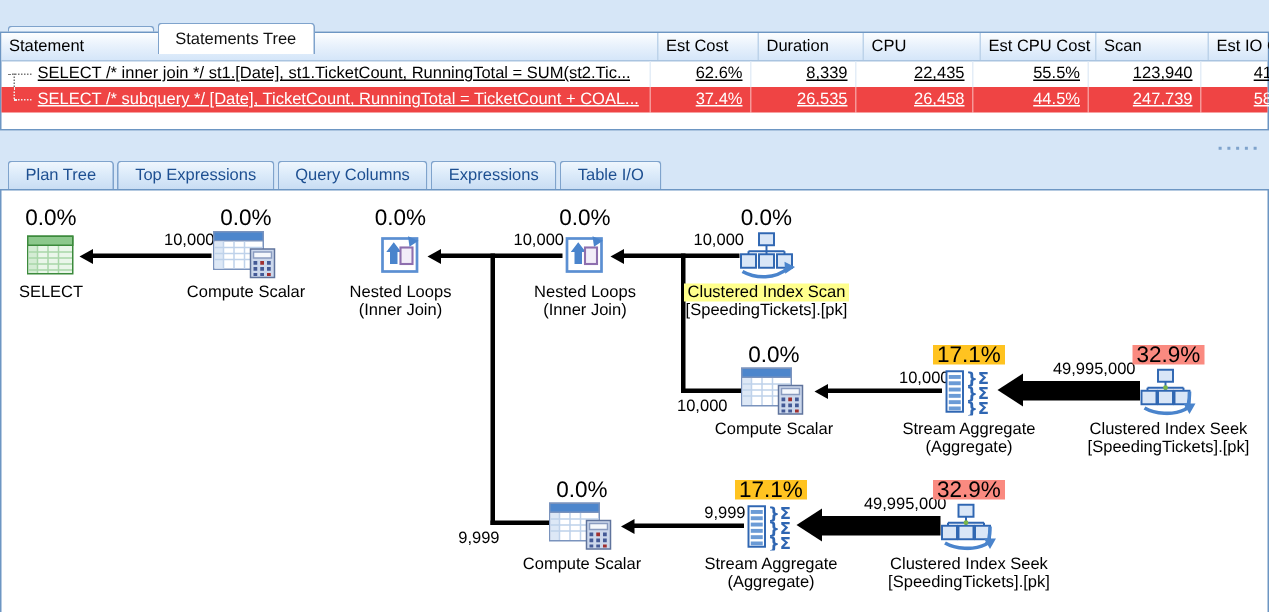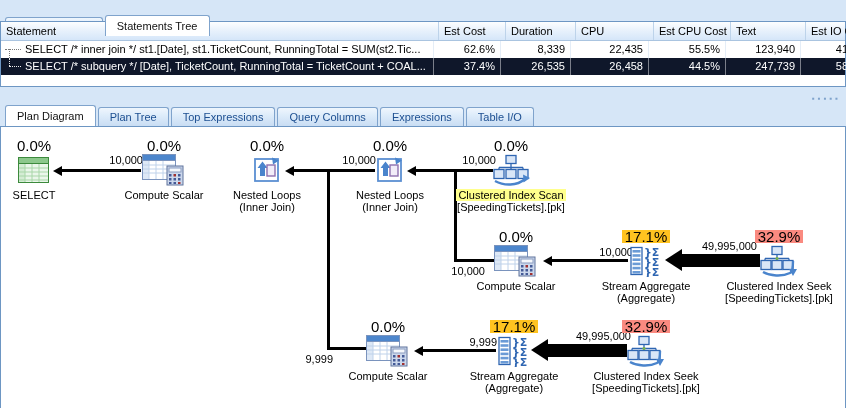--- a/index.html
+++ b/index.html
@@ -25,25 +25,25 @@
     position:absolute;left:0;top:21px;width:844px;height:64px;
     background:#fff;border:1px solid #6d96c3;z-index:2;
   }
   .grid-header{display:flex;height:18px;
     background:linear-gradient(#fdfeff,#e9f2fc 45%,#d5e6f9);
     border-bottom:1px solid #aac4e0;}
   .grid-header .cell{
     line-height:18px;padding-left:5px;border-right:1px solid #bdd3ea;
     overflow:hidden;white-space:nowrap;flex:none;
   }
-  .grid-row{display:flex;height:17px;align-items:center;}
+  .grid-row{display:flex;height:17px;align-items:center;text-decoration:underline;}
   .grid-row .cell{flex:none;height:17px;line-height:17px;white-space:nowrap;overflow:hidden;
     border-right:1px solid #e4edf7;}
   .grid-row .num{text-align:right;padding-right:5px;}
-  .grid-row.sel{background:#0f172a;color:#fff;}
+  .grid-row.sel{background:#ef4444;color:#fff;}
   .grid-row.sel .cell{border-right-color:rgba(255,255,255,.45);}
   .c-stmt{width:432px;} .c-est{width:61px;} .c-dur{width:64px;} .c-cpu{width:72px;}
   .c-ecc{width:71px;} .c-rds{width:69px;} .c-eio{width:66px;}
   .tree-glyph{display:inline-block;width:20px;height:17px;position:relative;vertical-align:top;flex:none;margin-left:4px;}
   .tg-h{position:absolute;top:8px;border-top:1px dotted #777;}
   .tg-v{position:absolute;left:4px;border-left:1px dotted #777;}
   .stmt-text{overflow:hidden;white-space:nowrap;}
   
   .split-dots{position:absolute;top:94px;left:812px;color:#7fa3cc;font-size:8px;letter-spacing:3px;}
   
@@ -69,21 +69,21 @@
   <div class="tab active">Statements Tree</div>
 </div>
 
 <div class="stmt-panel">
   <div class="grid-header">
     <div class="cell c-stmt">Statement</div>
     <div class="cell c-est">Est Cost</div>
     <div class="cell c-dur">Duration</div>
     <div class="cell c-cpu">CPU</div>
     <div class="cell c-ecc">Est CPU Cost</div>
-    <div class="cell c-rds">Text</div>
+    <div class="cell c-rds">Scan</div>
     <div class="cell c-eio">Est IO Cost</div>
 
   </div>
 
   <div class="grid-row">
     <div class="cell c-stmt" style="display:flex;">
       <span class="tree-glyph">
         <span class="tg-h" style="left:0;width:16px;"></span>
         <span class="tg-v" style="top:8px;height:9px;"></span>
       </span>
@@ -112,21 +112,20 @@
     <div class="cell c-ecc num">44.5%</div>
     <div class="cell c-rds num">247,739</div>
     <div class="cell c-eio num">58.7%</div>
 
   </div>
 </div>
 
 <div class="split-dots">▪▪▪▪▪</div>
 
 <div class="tabstrip" style="top:105px;height:21px;">
-  <div class="tab active">Plan Diagram</div>
   <div class="tab">Plan Tree</div>
   <div class="tab">Top Expressions</div>
   <div class="tab">Query Columns</div>
   <div class="tab">Expressions</div>
   <div class="tab">Table I/O</div>
 </div>
 
 <div class="plan-body">
 
   <div class="ah" style="left:52px;top:39px;"></div>

